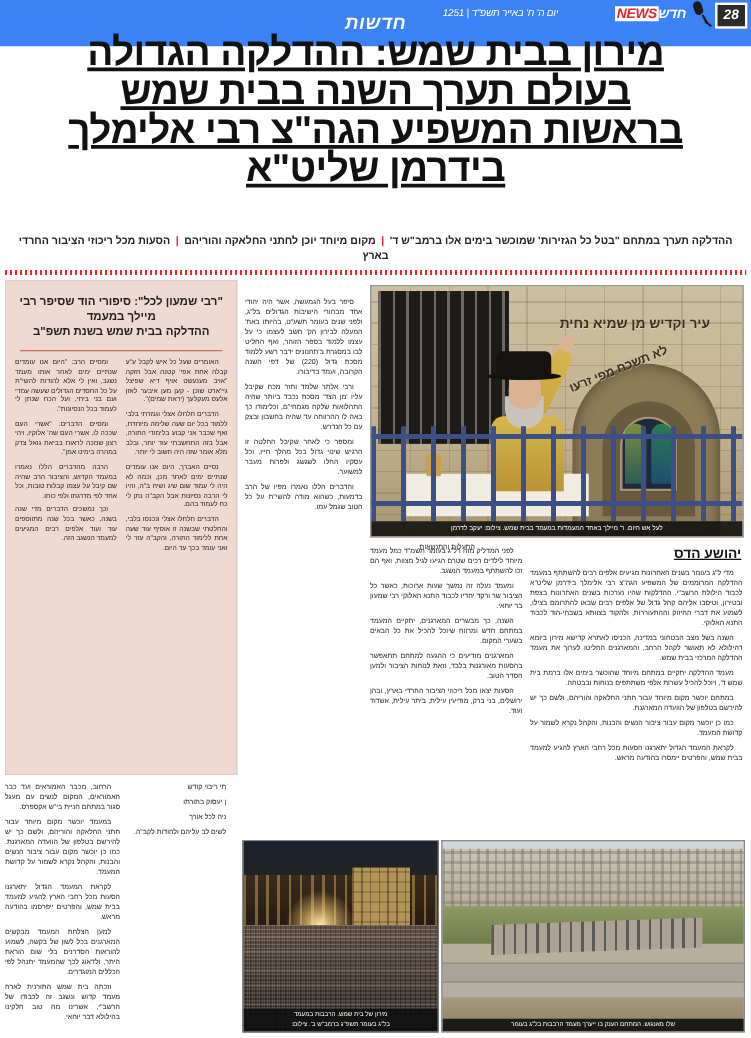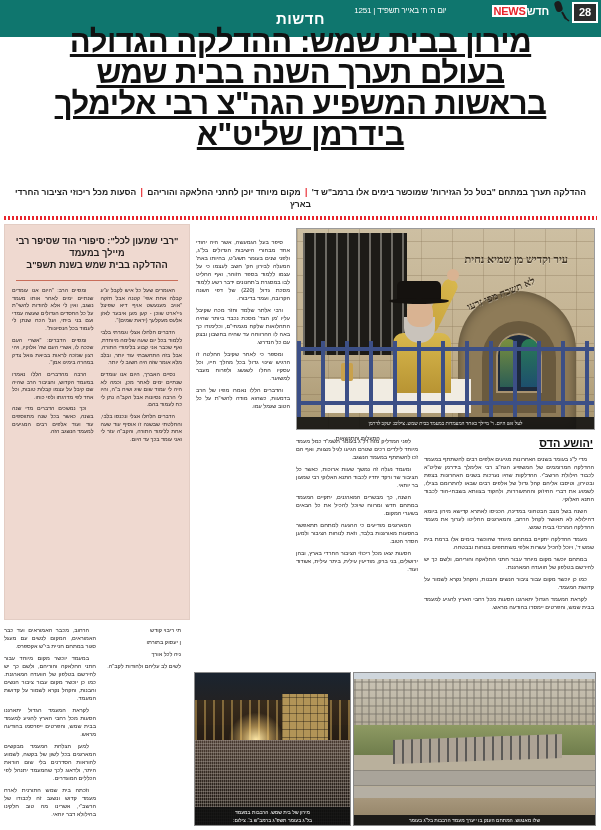--- a/index.html
+++ b/index.html
@@ -9,22 +9,22 @@
     background:#ffffff;
     font-family:"Liberation Sans","DejaVu Sans",sans-serif;
     overflow:hidden;
     position:relative;
   }
   .page{width:601px;height:830px;position:relative;background:#fff;}
 
   
   .topbar{
     position:absolute;left:0;top:0;width:601px;height:37px;
-    background:#0f766e;
-    display:flex;align-items:center;
+    background:#3b82f6;
+    display:flex;align-items:center;font-style:italic;
   }
   .topbar-section{
     position:absolute;left:0;right:0;text-align:center;
     color:#fff;font-weight:bold;font-size:15px;letter-spacing:.5px;
     line-height:22px;
   }
   .topbar-right{
     position:absolute;right:30px;top:0;height:22px;
     display:flex;align-items:center;gap:4px;direction:rtl;
   }
@@ -92,21 +92,20 @@
     column-count:2;column-gap:7px;
     font-size:5.4px;line-height:7.6px;color:#2a2424;text-align:justify;
   }
   .sidebox-body p{margin:0 0 4px;text-indent:7px;}
 
   
   .mainphoto{
     position:absolute;left:296px;top:228px;width:297px;height:200px;
     overflow:hidden;background:#b8ab90;
     border:1px solid #9b9b9b;
-    font-family:Liberation Serif, serif;
   }
   .mp-wall{
     position:absolute;inset:0;
     background:
       linear-gradient(180deg,#cdbfa2 0%,#c3b291 55%,#a8966f 100%);
   }
   .mp-stones{
     position:absolute;inset:0;
     background-image:
       repeating-linear-gradient(0deg,rgba(120,100,70,.35) 0 1px,transparent 1px 17px),

